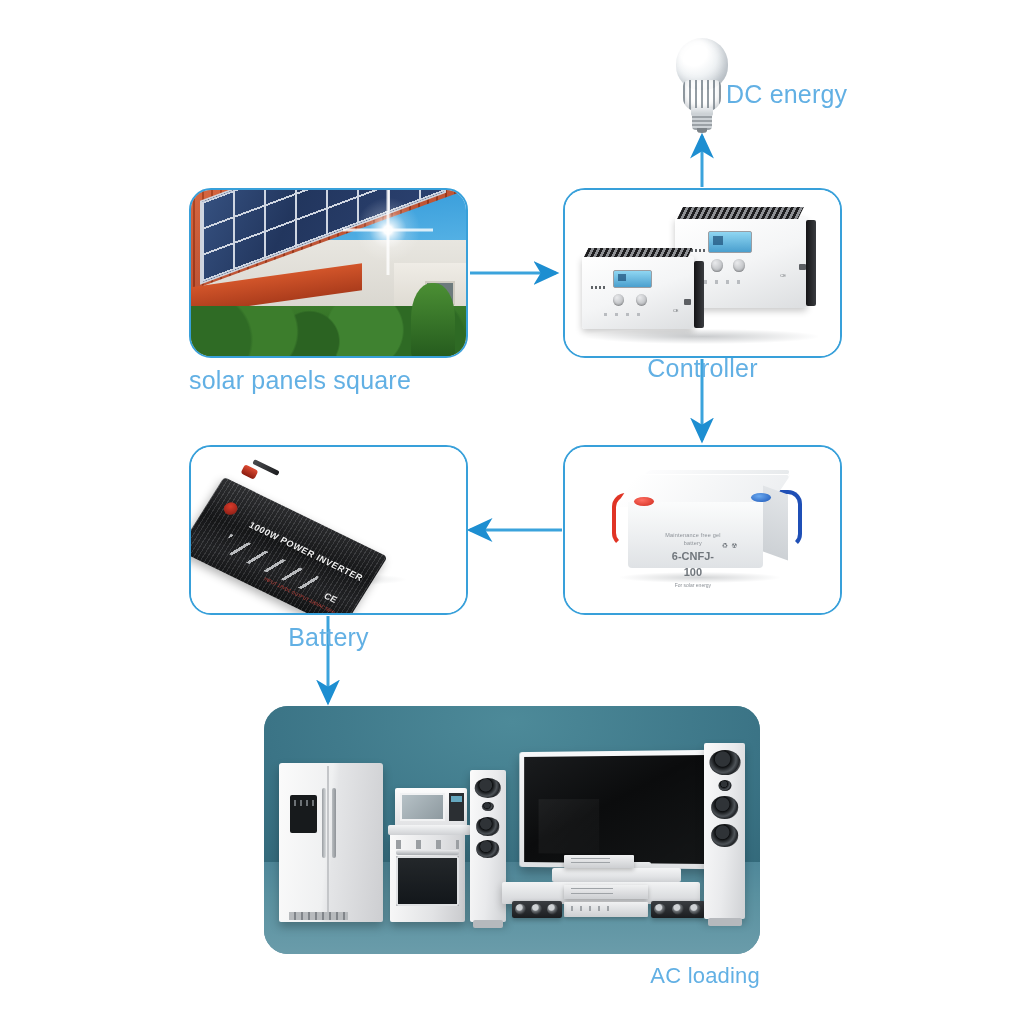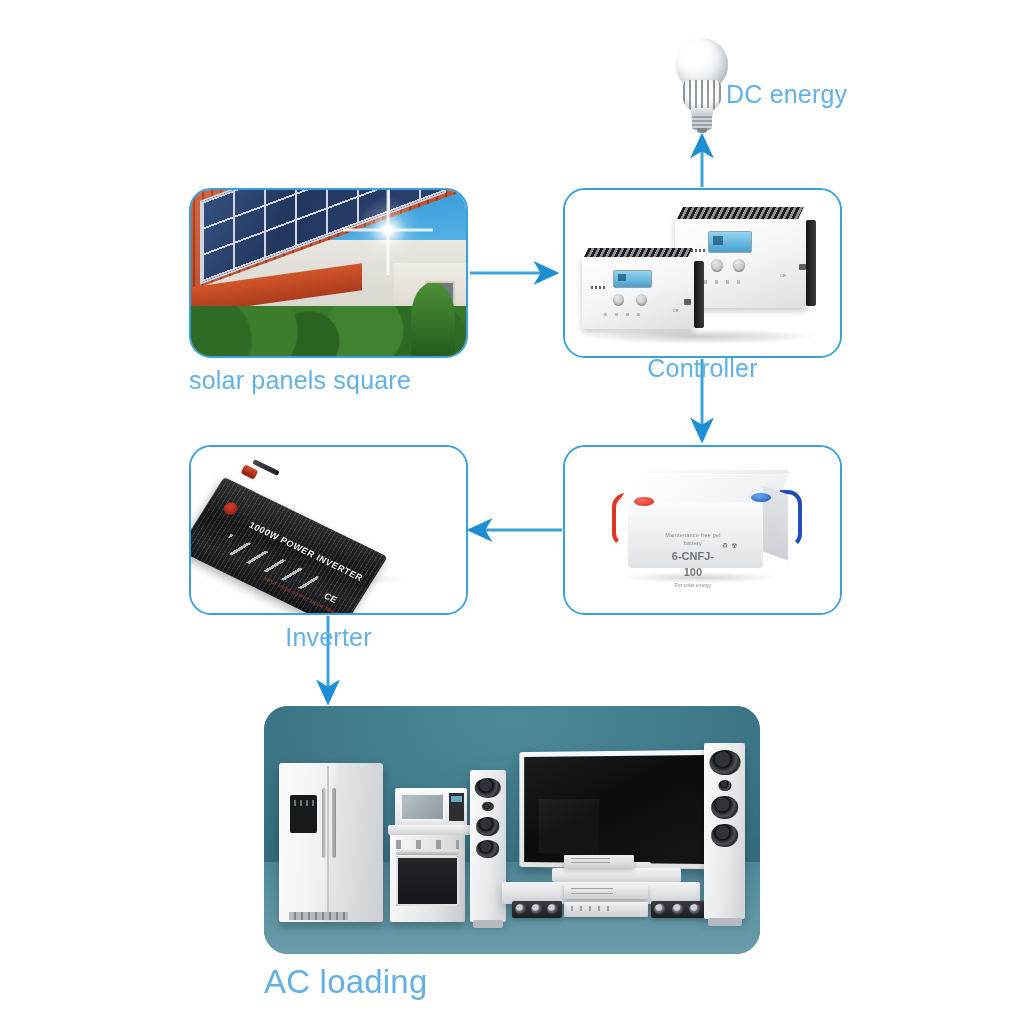--- a/index.html
+++ b/index.html
@@ -741,21 +741,21 @@
       <div class="inv-body">
         <div class="inv-ribs"></div>
         <div class="inv-brandmark"></div>
         <div class="inv-text">1000W POWER INVERTER</div>
         <div class="inv-leds"></div>
         <div class="inv-ce">CE</div>
         <div class="inv-specs">INPUT 12VDC  OUTPUT 220VAC  50Hz</div>
       </div>
     </div>
   </div>
-  <div class="caption" style="left:189px; top:623px; width:279px; text-align:center;">Inverter</div>
+  <div class="caption" style="left:189px; top:623px; width:279px; text-align:center;">Battery</div>
 
   <div class="node" id="ac-box">
     <div class="ac-wall"></div>
     <div class="ac-floor"></div>
 
     <div class="ac-item fridge">
       <div class="dispenser"></div>
       <div class="handle-l"></div>
       <div class="handle-r"></div>
       <div class="split"></div>
@@ -805,15 +805,15 @@
     </div>
 
     <div class="ac-item tower" id="tower-right">
       <div class="drv d1"></div>
       <div class="drv d2"></div>
       <div class="drv d3"></div>
       <div class="drv d4"></div>
       <div class="foot"></div>
     </div>
   </div>
-  <div class="caption" style="left:264px; top:963px; width:496px; text-align:left; font-size:33px;">AC loading</div>
+  <div class="caption" style="left:264px; top:963px; width:496px; text-align:right; font-size:22px;">AC loading</div>
 
 </div>
 
 </body></html>

